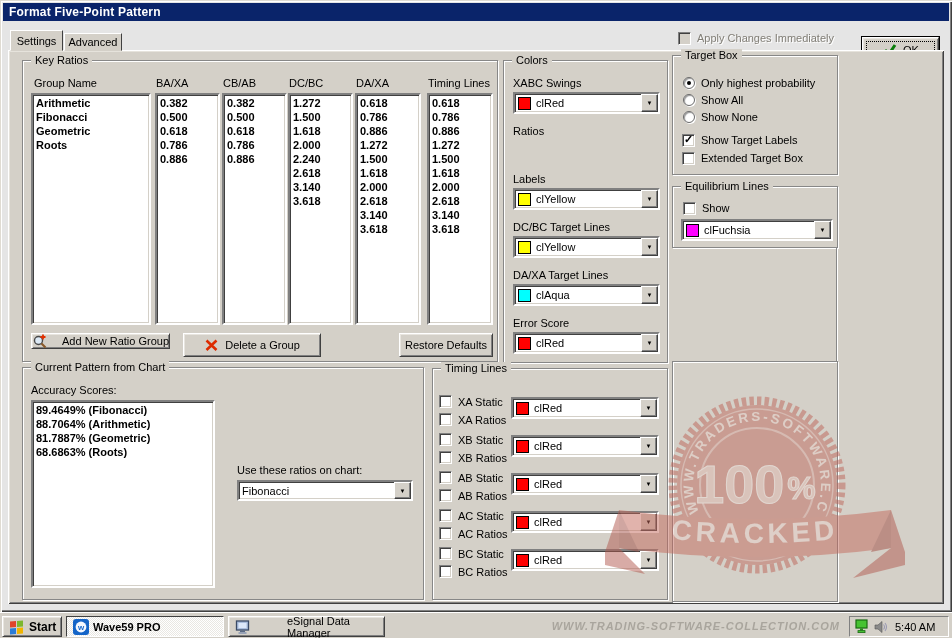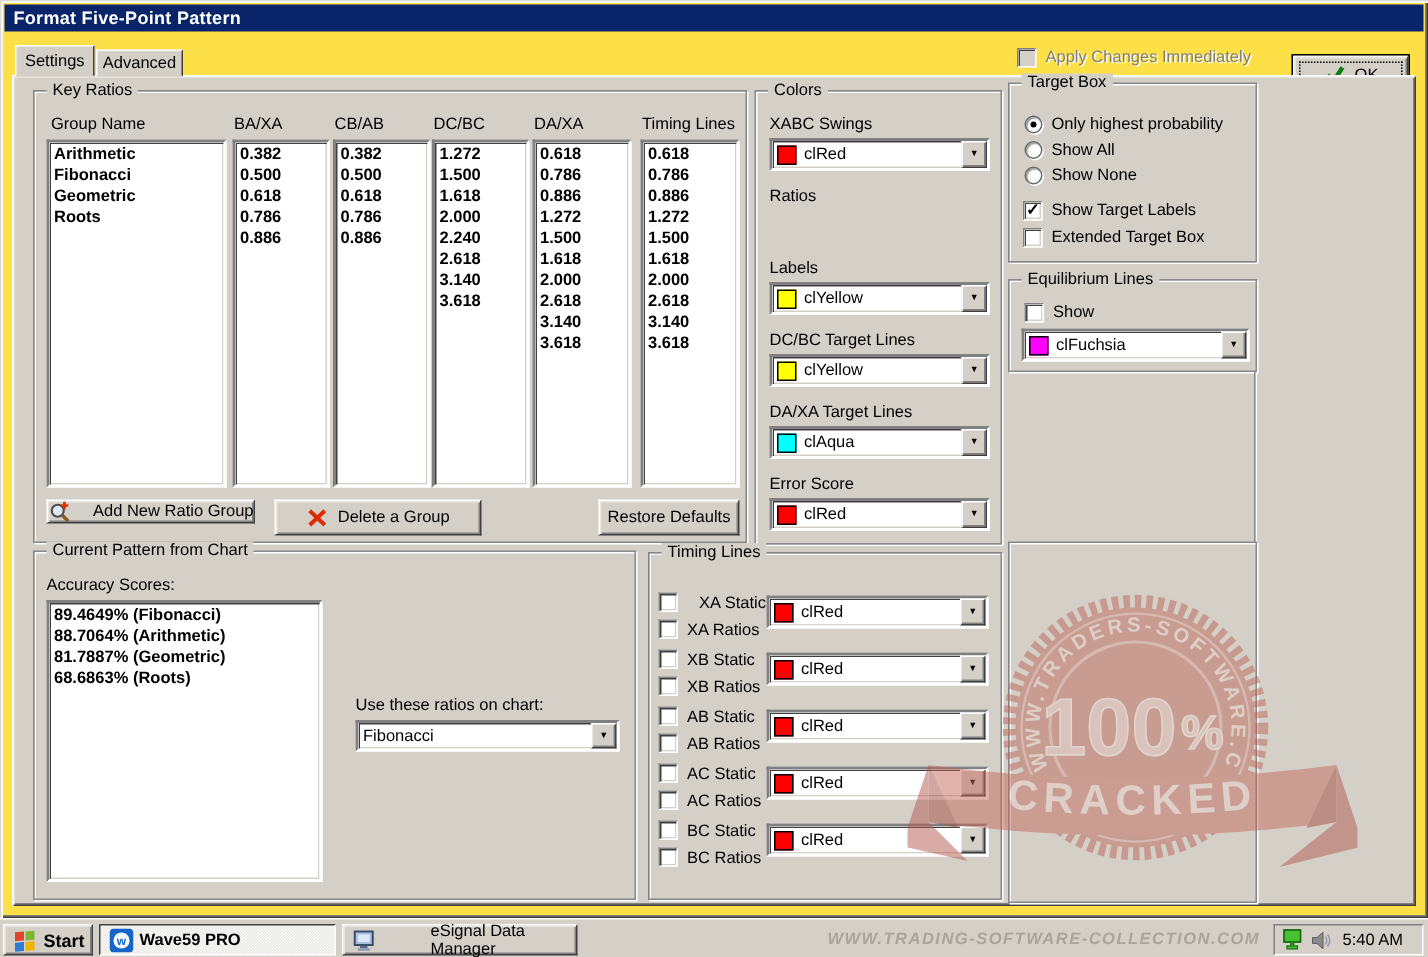--- a/index.html
+++ b/index.html
@@ -1,20 +1,20 @@
 <!DOCTYPE html>
 <html><head>
 <meta charset="utf-8">
 <style>
   * { box-sizing: border-box; margin: 0; padding: 0; }
   body { font-family: "Liberation Sans", sans-serif; font-size: 11px; color:#000; }
   .screen { position:relative; width:952px; height:638px; background:#d4d0c8; overflow:hidden; }
 
   
-  .dialog { position:absolute; left:0; top:0; width:952px; height:612px; background:#fde047;
+  .dialog { position:absolute; left:0; top:0; width:952px; height:612px; background:#e5e5e5;
     box-shadow: inset 1px 1px 0 #dfdbd2, inset 2px 2px 0 #fff, inset -1px -1px 0 #404040, inset -2px -2px 0 #808080; }
   .titlebar { position:absolute; left:3px; top:3px; right:3px; height:18px; background:#0a246a;
     color:#fff; font-weight:bold; font-size:12px; line-height:18px; padding-left:6px; letter-spacing:.2px; }
 
   .tab { position:absolute; background:#d4d0c8; border:1px solid; border-color:#fff #404040 #d4d0c8 #fff;
     text-align:center; z-index:2; }
   .tab.active { z-index:4; }
   .page { position:absolute; left:8px; top:50px; width:936px; height:554px; background:#d4d0c8;
     box-shadow: inset 1px 1px 0 #fff, inset -1px -1px 0 #404040, inset 2px 2px 0 #e6e3dc, inset -2px -2px 0 #808080; }
 
@@ -310,21 +310,21 @@
         <span class="cval">Fibonacci</span>
         <span class="drop"></span>
       </div>
     </div>
 
     <div class="grp" style="left:432px; top:368px; width:236px; height:232px;">
       <span class="grp-title">Timing Lines</span>
       <div class="trows">
           <div class="trow">
           <div class="cbcol">
-            <div style="display:flex; align-items:center; gap:14px;">
+            <div style="display:flex; align-items:center; gap:6px;">
               <span class="cb"></span>
               <span>XA Static</span>
             </div>
             <div style="display:flex; align-items:center; gap:6px;">
               <span class="cb"></span>
               <span>XA Ratios</span>
             </div>
           </div>
           <div class="combo">
             <span class="swatch" style="background-color: rgb(255, 0, 0);"></span>

